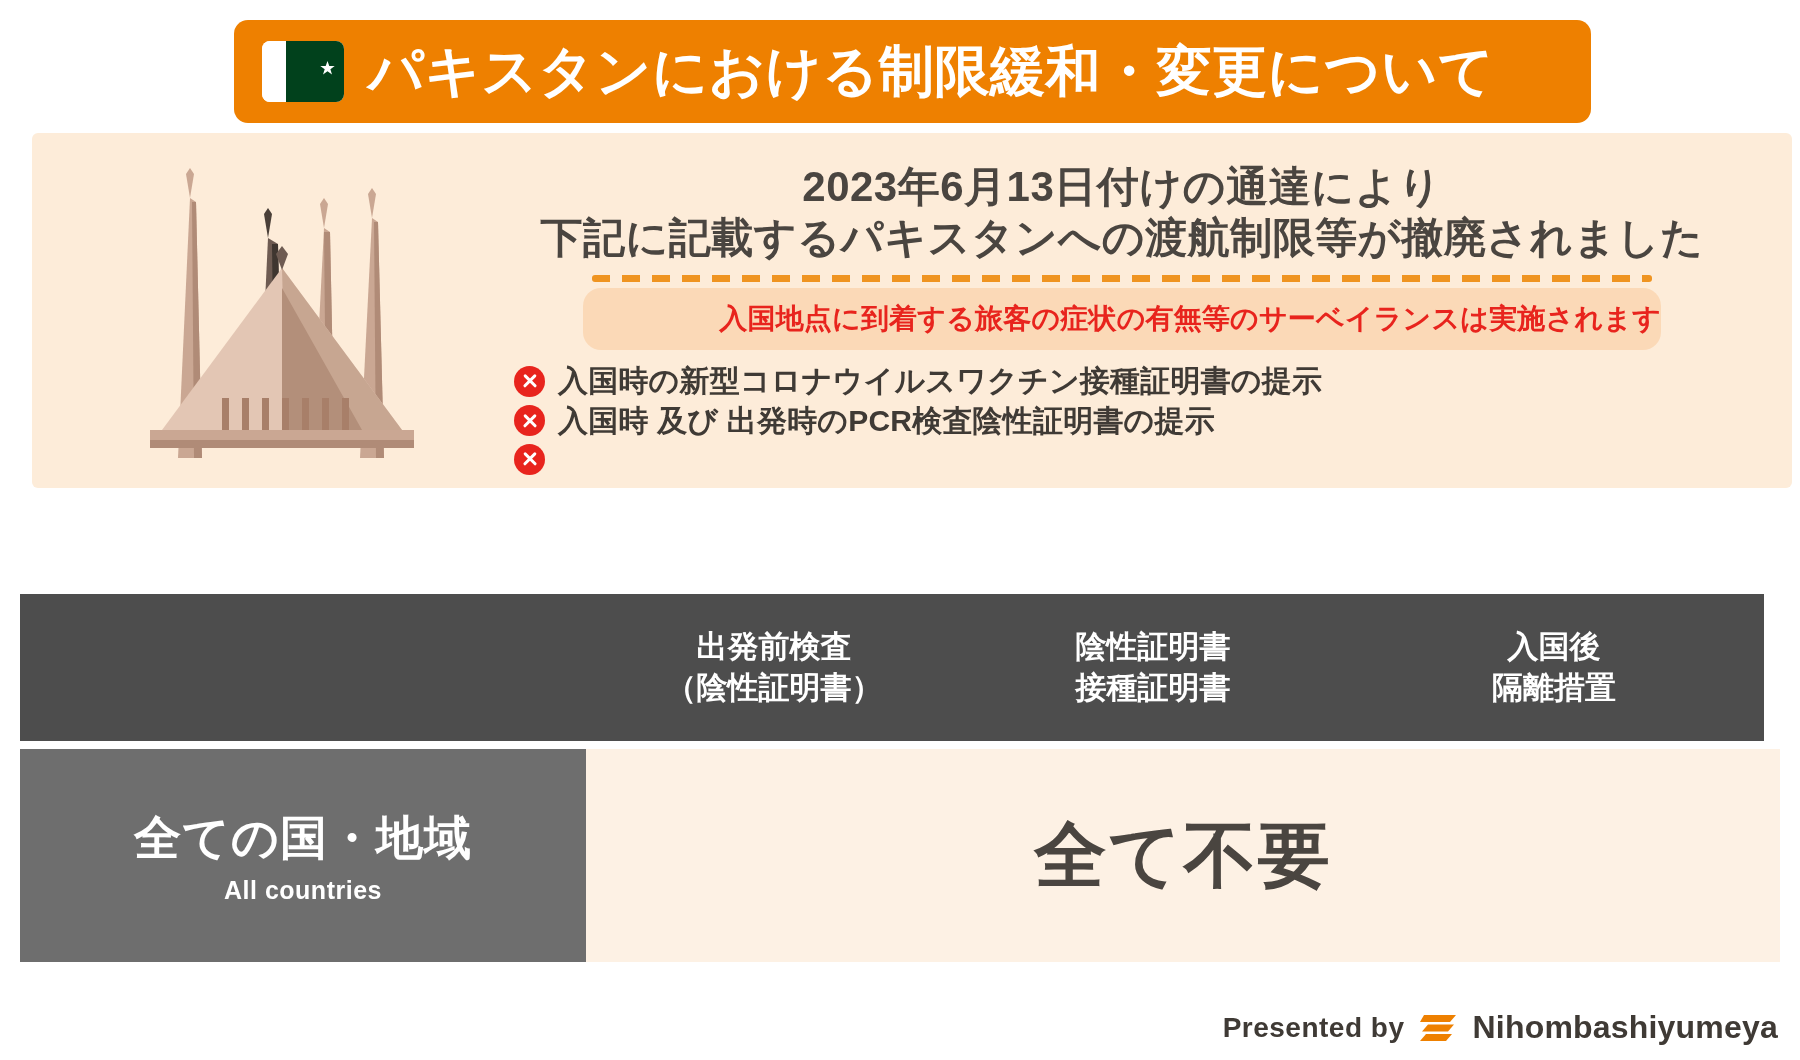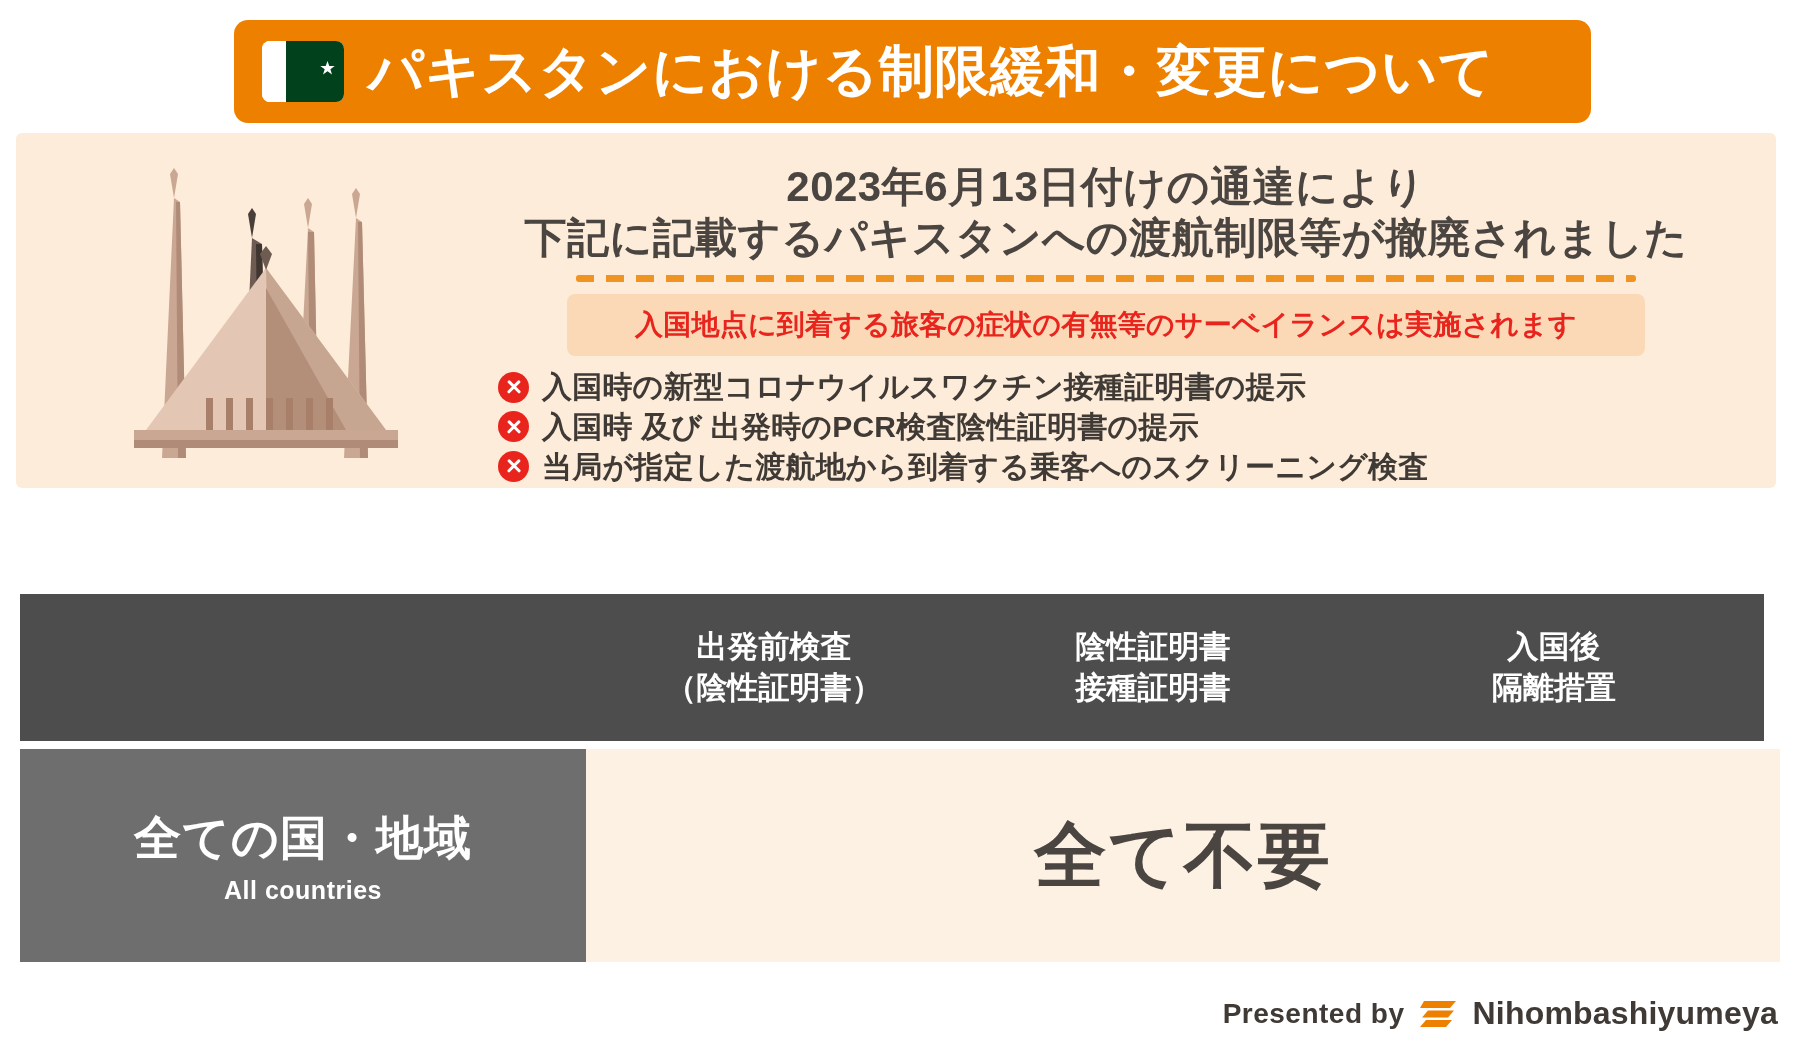--- a/index.html
+++ b/index.html
@@ -34,21 +34,21 @@
     font-size:55px;
     font-weight:bold;
     letter-spacing:0.5px;
     margin-left:24px;
     white-space:nowrap;
     line-height:1;
   }
 
   
   .info-panel{
-    position:absolute; left:16px; top:133px;
+    position:absolute; left:32px; top:133px;
     width:1760px; height:355px;
     background:#fdecd9;
     border-radius:6px;
   }
   
   .mosque{ position:absolute; left:40px; top:25px; width:420px; height:320px; }
 
   .info-right{
     position:absolute; left:430px; top:0;
     width:1320px; height:100%;
@@ -67,25 +67,25 @@
   .dash-rule{
     margin:12px auto 0 auto;
     width:1060px; height:7px;
     background-image:linear-gradient(to right,#ef9421 0 18px,transparent 18px 30px);
     background-size:30px 7px;
     background-repeat:repeat-x;
     border-radius:3px;
   }
 
   .notice-box{
-    margin:12px auto 0 auto;
+    margin:6px auto 0 auto;
     width:1078px; height:62px;
     background:#fbd9b7;
-    border-radius:8px;
-    display:flex; align-items:center; justify-content:center;
+    border-radius:18px;
+    display:flex; align-items:center; justify-content:flex-end;
   }
   .notice-box span{
     color:#e8241d;
     font-size:28px;
     font-weight:bold;
     letter-spacing:0.2px;
   }
 
   .bullets{ margin:14px 0 0 52px; }
   .bullet-row{
@@ -136,21 +136,21 @@
 
   .td-value{
     flex:1; height:213px;
     background:#fdf1e4;
     display:flex; align-items:center; justify-content:center;
     color:#4a4540; font-size:72px; font-weight:bold; letter-spacing:2px;
   }
 
   
   .footer{
-    position:absolute; right:22px; bottom:28px;
+    position:absolute; right:22px; bottom:14px;
     display:flex; align-items:center;
   }
   .footer .pres{
     color:#3f3a35; font-size:28px; font-weight:bold; letter-spacing:0.5px;
   }
   .logo-mark{ margin:0 12px 0 16px; }
   .footer .brand{
     color:#3f3a35; font-size:32px; font-weight:bold; letter-spacing:0.2px;
   }
 </style>
@@ -225,21 +225,20 @@
         <div class="bullet-row">
           <div class="x-icon"></div>
           <div class="bullet-text">入国時の新型コロナウイルスワクチン接種証明書の提示</div>
         </div>
         <div class="bullet-row">
           <div class="x-icon"></div>
           <div class="bullet-text">入国時 及び 出発時のPCR検査陰性証明書の提示</div>
         </div>
         <div class="bullet-row">
           <div class="x-icon"></div>
-          <div class="bullet-text">当局が指定した渡航地から到着する乗客へのスクリーニング検査</div>
         </div>
       </div>
     </div>
   </div>
 
   <div class="table">
     <div class="trow">
       <div class="th blank"></div>
       <div class="th c1">
         <div>

